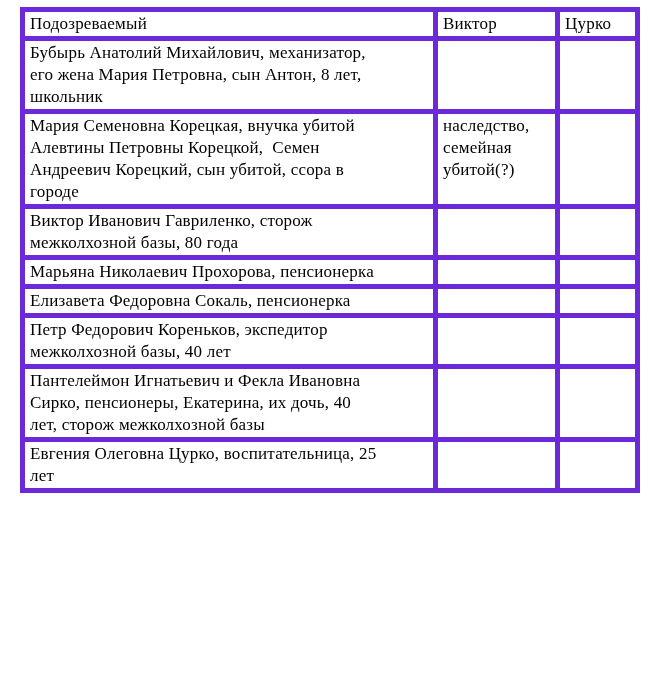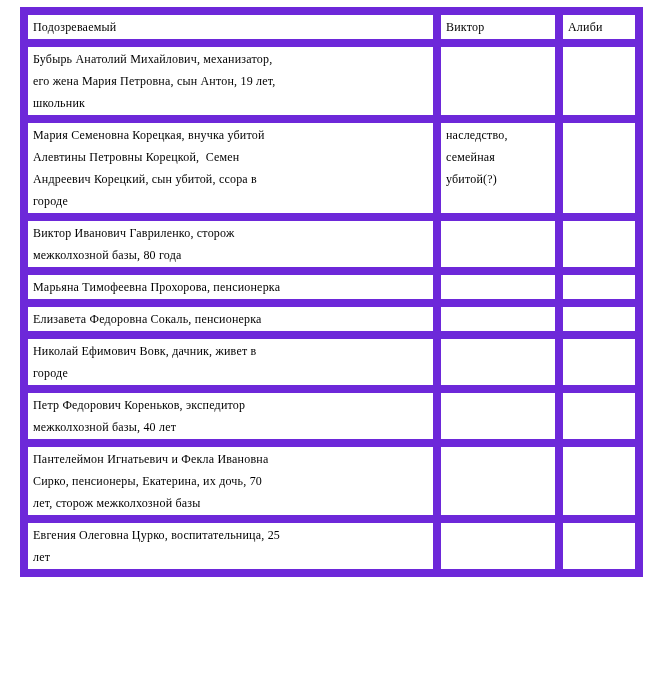--- a/index.html
+++ b/index.html
@@ -17,52 +17,52 @@
     table.suspects {
       border-collapse: collapse;
       table-layout: fixed;
       margin: 7px 0 0 20px;
       width: 615px;
     }
     col.c-suspect { width: 413px; }
     col.c-motive  { width: 122px; }
     col.c-alibi   { width: 80px; }
     th, td {
-      border: 8px solid #6d28d9;
+      border: 5px solid #6d28d9;
       vertical-align: top;
       text-align: left;
       font-weight: normal;
-      font-size: 12px;
+      font-size: 17px;
       line-height: 22px;
       letter-spacing: 0.2px;
       padding: 1px 5px;
       white-space: pre-wrap;
       overflow: hidden;
     }
   </style>
 </head>
 <body>
 
 <table class="suspects">
   <colgroup>
     <col class="c-suspect">
     <col class="c-motive">
     <col class="c-alibi">
   </colgroup>
   <thead>
     <tr>
       <th>Подозреваемый</th>
       <th>Виктор</th>
-      <th>Алиби</th>
+      <th>Цурко</th>
     </tr>
   </thead>
   <tbody>
       <tr>
         <td>Бубырь Анатолий Михайлович, механизатор,
-его жена Мария Петровна, сын Антон, 19 лет,
+его жена Мария Петровна, сын Антон, 8 лет,
 школьник</td>
         <td></td>
         <td></td>
       </tr>
       <tr>
         <td>Мария Семеновна Корецкая, внучка убитой
 Алевтины Петровны Корецкой,  Семен
 Андреевич Корецкий, сын убитой, ссора в
 городе</td>
         <td>наследство,
@@ -70,44 +70,38 @@
 убитой(?)</td>
         <td></td>
       </tr>
       <tr>
         <td>Виктор Иванович Гавриленко, сторож
 межколхозной базы, 80 года</td>
         <td></td>
         <td></td>
       </tr>
       <tr>
-        <td>Марьяна Тимофеевна Прохорова, пенсионерка</td>
+        <td>Марьяна Николаевич Прохорова, пенсионерка</td>
         <td></td>
         <td></td>
       </tr>
       <tr>
         <td>Елизавета Федоровна Сокаль, пенсионерка</td>
-        <td></td>
-        <td></td>
-      </tr>
-      <tr>
-        <td>Николай Ефимович Вовк, дачник, живет в
-городе</td>
         <td></td>
         <td></td>
       </tr>
       <tr>
         <td>Петр Федорович Кореньков, экспедитор
 межколхозной базы, 40 лет</td>
         <td></td>
         <td></td>
       </tr>
       <tr>
         <td>Пантелеймон Игнатьевич и Фекла Ивановна
-Сирко, пенсионеры, Екатерина, их дочь, 70
+Сирко, пенсионеры, Екатерина, их дочь, 40
 лет, сторож межколхозной базы</td>
         <td></td>
         <td></td>
       </tr>
       <tr>
         <td>Евгения Олеговна Цурко, воспитательница, 25
 лет</td>
         <td></td>
         <td></td>
       </tr>

